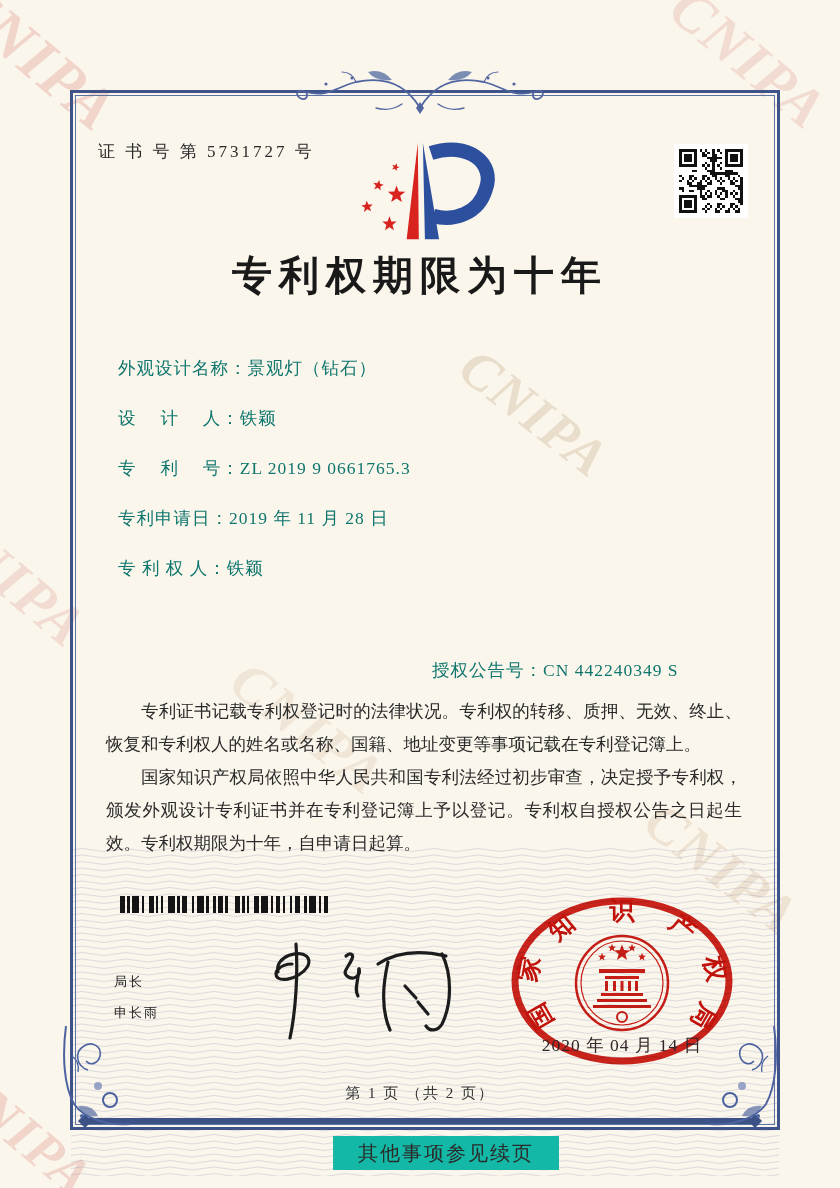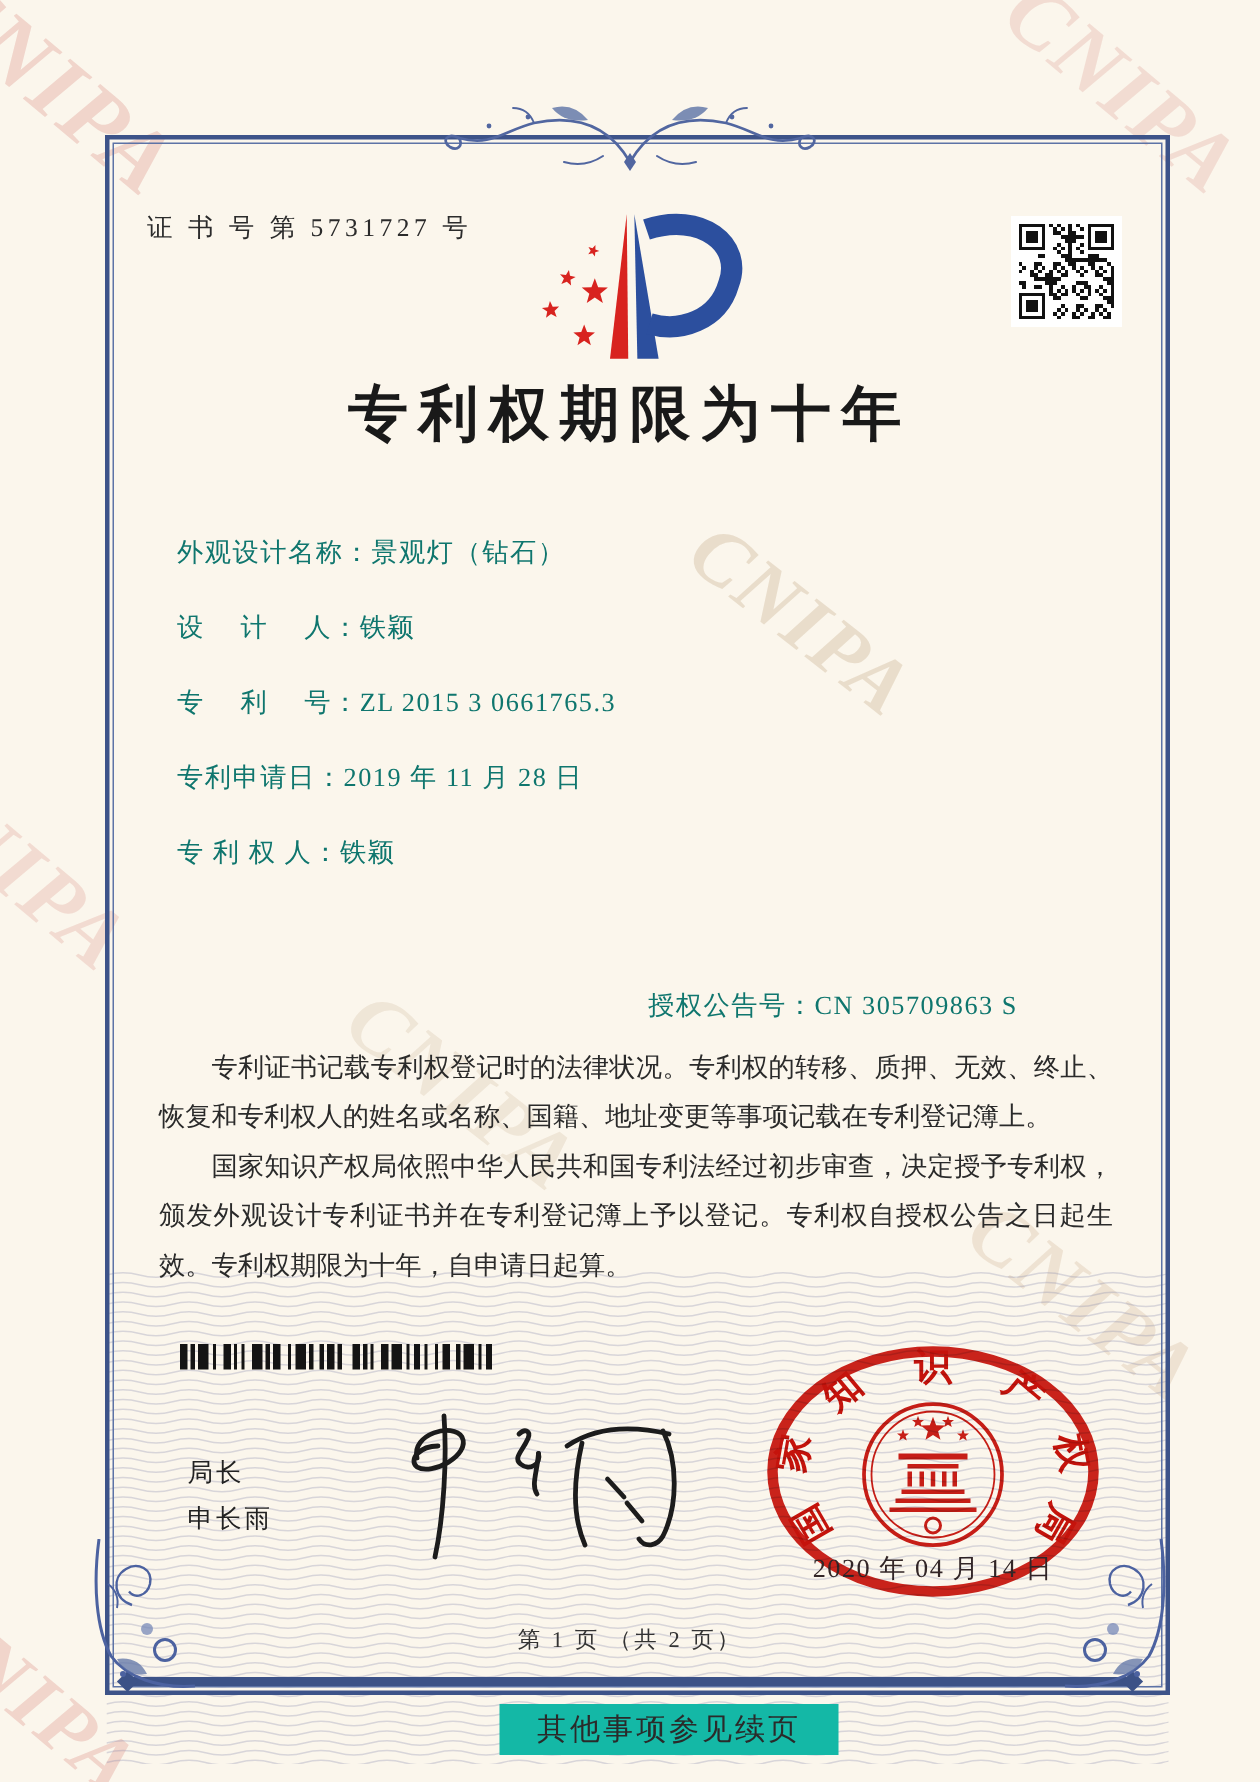--- a/index.html
+++ b/index.html
@@ -23,21 +23,21 @@
   .flabel{letter-spacing:1px;}
   .fvalue{letter-spacing:1px;}
   .wrapval{display:inline-block;width:468px;vertical-align:top;line-height:28px;}
   
   .paras{position:absolute;left:106px;top:695px;width:636px;}
   .paras p{margin:0;font-size:17.5px;line-height:33px;text-indent:2em;color:#2a2a2a;text-align:justify;}
   
   .barcode{position:absolute;left:120px;top:896px;height:17px;display:flex;align-items:stretch;}
   .barcode div{height:100%;}
   
-  .director{position:absolute;left:114px;top:966px;font-size:17px;color:#222;line-height:31px;letter-spacing:2px;margin-left:11px;}
+  .director{position:absolute;left:114px;top:966px;font-size:13px;color:#222;line-height:31px;letter-spacing:2px;}
   
   .pagenum{position:absolute;left:0;top:1084px;width:100%;text-align:center;font-size:15px;letter-spacing:2px;color:#333;}
   .contnote{position:absolute;left:333px;top:1136px;width:226px;height:34px;background:#14b8a6;
             text-align:center;line-height:34px;font-size:20px;letter-spacing:2px;color:#2a2a2a;}
   .seal-svg{mix-blend-mode:multiply;}
 </style>
 </head>
 <body>
 
 <div class="page">
@@ -354,30 +354,30 @@
 
   <div class="title">专利权期限为十年</div>
 
   <div class="frow" style="top:356px">
     <span class="flabel">外观设计名称：</span><span class="fvalue">景观灯（钻石）</span>
   </div>
   <div class="frow" style="top:406px">
     <span class="flabel">设　 计　 人：</span><span class="fvalue">铁颖</span>
   </div>
   <div class="frow" style="top:456px">
-    <span class="flabel">专　 利　 号：</span><span class="fvalue">ZL 2015 3 0661765.3</span>
+    <span class="flabel">专　 利　 号：</span><span class="fvalue">ZL 2019 9 0661765.3</span>
   </div>
   <div class="frow" style="top:506px">
     <span class="flabel">专利申请日：</span><span class="fvalue">2019 年 11 月 28 日</span>
   </div>
   <div class="frow" style="top:556px">
     <span class="flabel">专 利 权 人：</span><span class="fvalue">铁颖</span>
   </div>
   <div class="frow" style="top:658px;left:432px">
-    <span class="flabel">授权公告号：</span><span class="fvalue">CN 305709863 S</span>
+    <span class="flabel">授权公告号：</span><span class="fvalue">CN 442240349 S</span>
   </div>
 
   <div class="paras">
     <p>专利证书记载专利权登记时的法律状况。专利权的转移、质押、无效、终止、恢复和专利权人的姓名或名称、国籍、地址变更等事项记载在专利登记簿上。</p>
     <p>国家知识产权局依照中华人民共和国专利法经过初步审查，决定授予专利权，颁发外观设计专利证书并在专利登记簿上予以登记。专利权自授权公告之日起生效。专利权期限为十年，自申请日起算。</p>
   </div>
 
   <div id="barcode" class="barcode">
       <div style="width: 4.8px; background: rgb(20, 20, 20);"></div>
       <div style="width: 2.4px; background: transparent;"></div>

